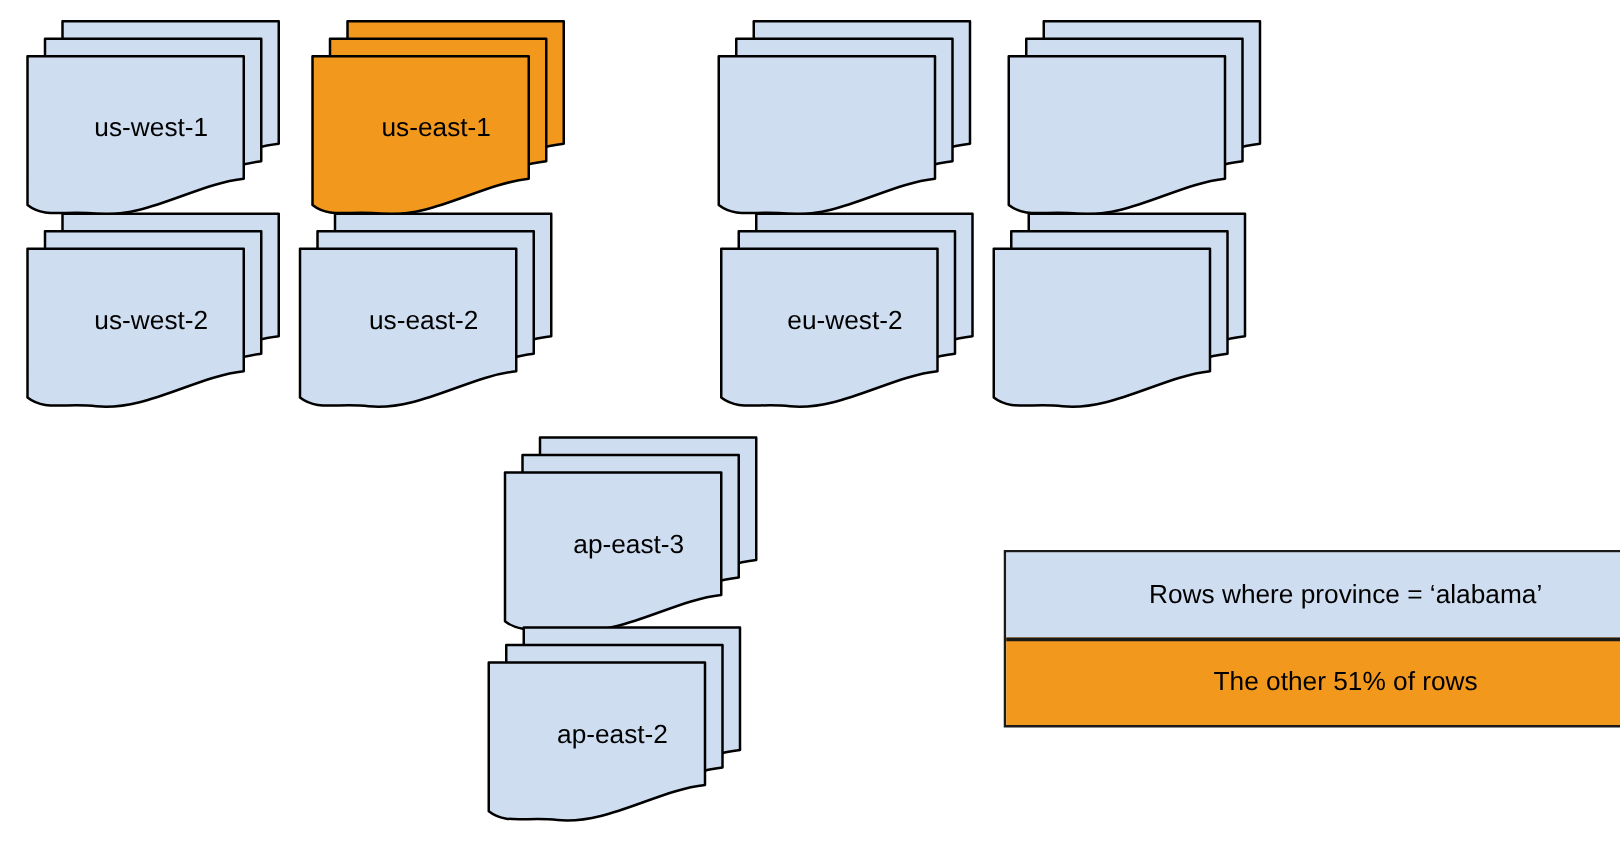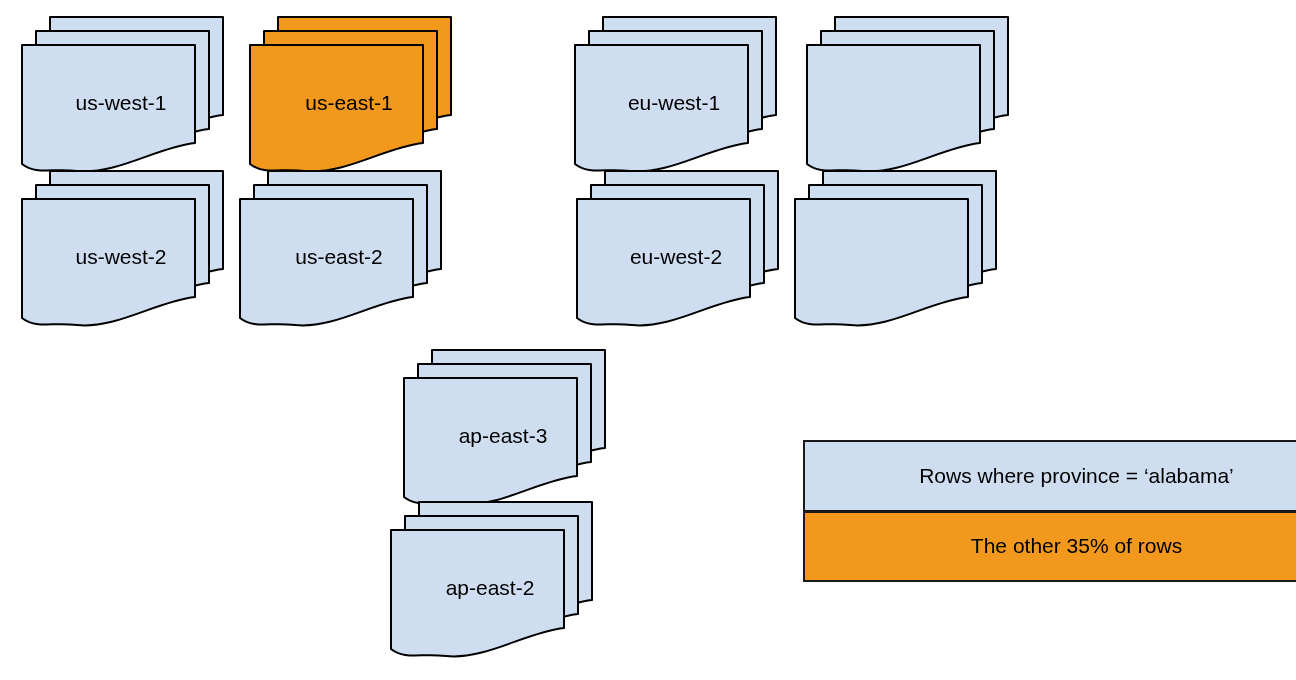--- a/index.html
+++ b/index.html
@@ -98,21 +98,20 @@
     </svg>
     <div class="stack-label">us-east-1</div>
   </div>
 
   <div class="stack s-eu-west-1">
     <svg class="stack-svg" viewBox="-2 -2 205 160">
       <use href="#doc-shape" x="28" y="0"></use>
       <use href="#doc-shape" x="14" y="14"></use>
       <use href="#doc-shape" x="0" y="28"></use>
     </svg>
-    <div class="stack-label">eu-west-1</div>
   </div>
 
   <div class="stack s-eu-east-1">
     <svg class="stack-svg" viewBox="-2 -2 205 160">
       <use href="#doc-shape" x="28" y="0"></use>
       <use href="#doc-shape" x="14" y="14"></use>
       <use href="#doc-shape" x="0" y="28"></use>
     </svg>
   </div>
 
@@ -167,17 +166,17 @@
       <use href="#doc-shape" x="0" y="28"></use>
     </svg>
     <div class="stack-label">ap-east-2</div>
   </div>
 
   <div class="legend">
     <div class="legend-row fill-blue">
       <span>Rows where province = ‘alabama’</span>
     </div>
     <div class="legend-row fill-orange">
-      <span>The other 35% of rows</span>
+      <span>The other 51% of rows</span>
     </div>
   </div>
 
 </div>
 
 </body></html>

